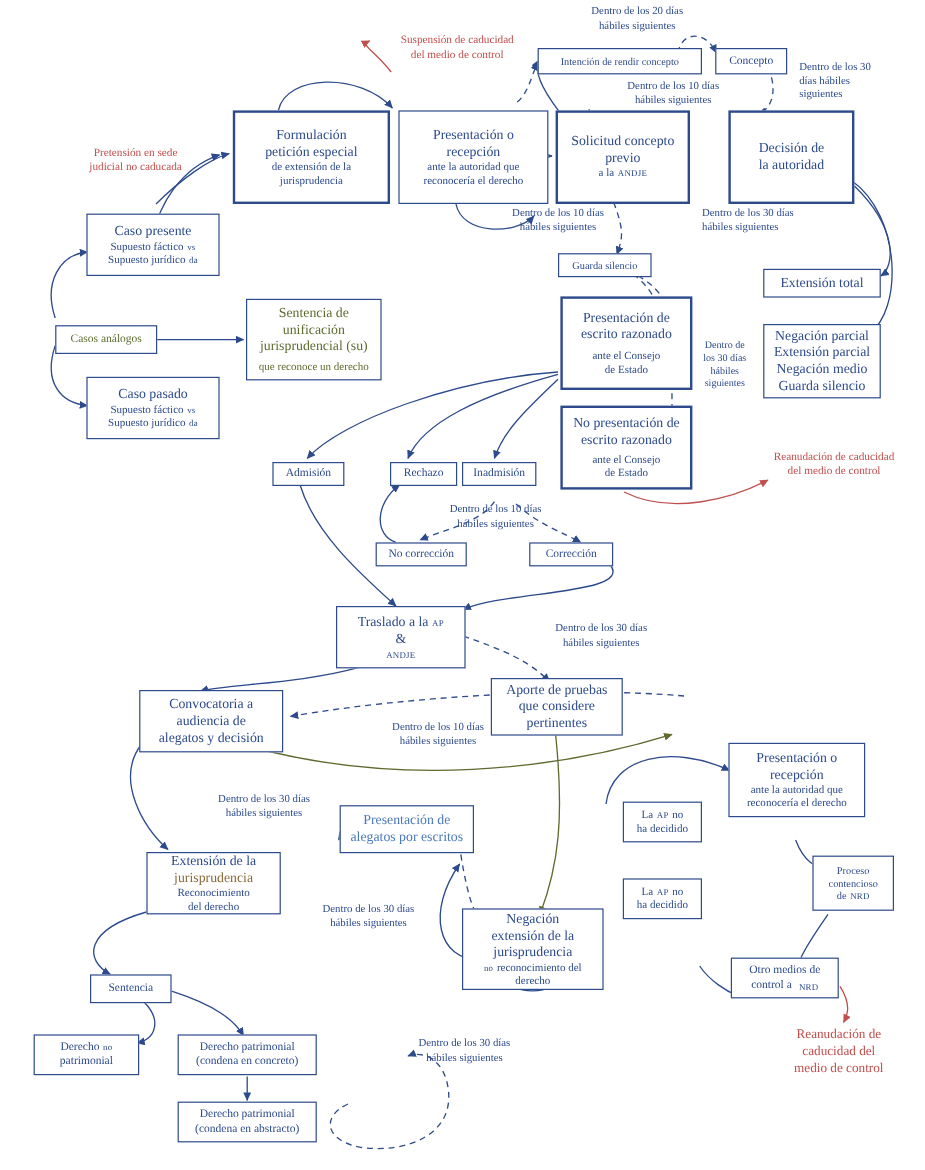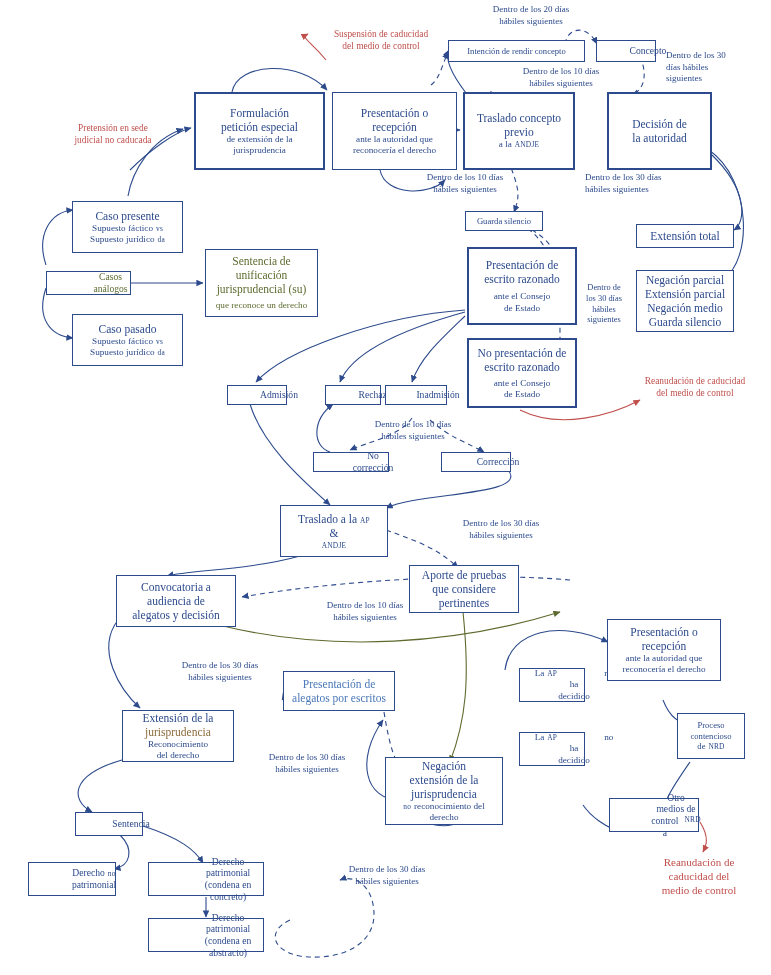--- a/index.html
+++ b/index.html
@@ -7,21 +7,21 @@
   #canvas{position:relative;width:771px;height:975px;background:#fff;overflow:hidden;}
   svg.edges{position:absolute;left:0;top:0;width:771px;height:975px;pointer-events:none;}
 
   .node{position:absolute;box-sizing:border-box;border:1px solid #2c4a8c;color:#2c4a8c;
         display:flex;flex-direction:column;align-items:center;justify-content:center;
         text-align:center;background:#fff;line-height:1.22;}
   .node.thick{border-width:2.4px;}
   .node .t1{font-size:11.5px;}
   .node .t2{font-size:9.2px;}
   .node .sc{font-size:7.4px;letter-spacing:.2px;}
-  .node.small .t1{font-size:9.6px;margin-left:44px;}
+  .node.small .t1{font-size:9.6px;}
   .node.tiny .t1{font-size:8.6px;}
   .node.green{color:#5d6b2f;border-color:#2c4a8c;}
   .node.green .t1{color:#5d6b2f;}
   .node.green .t2{color:#5d6b2f;}
   .node.lightblue{border-color:#2c4a8c;color:#4a78b8;}
   .node.lightblue .t1{color:#4a78b8;}
   .node.lightblue .t2{color:#4a78b8;}
   .node.mixed .t2{color:#8a6a3a;}
 
   .lbl{position:absolute;color:#2c4a8c;font-size:9px;text-align:center;line-height:1.28;}
@@ -146,21 +146,21 @@
   </div>
 
   <div class="node" style="left:332px;top:92px;width:125px;height:78px;">
     <div class="t1">Presentación o</div>
     <div class="t1">recepción</div>
     <div class="t2">ante la autoridad que</div>
     <div class="t2">reconocería el derecho</div>
   </div>
 
   <div class="node thick" style="left:463px;top:92px;width:112px;height:78px;">
-    <div class="t1">Traslado concepto</div>
+    <div class="t1">Solicitud concepto</div>
     <div class="t1">previo</div>
     <div style="display:flex;align-items:baseline;gap:3px;">
       <span class="t2">a la</span>
       <span class="sc">ANDJE</span>
     </div>
   </div>
 
   <div class="node thick" style="left:607px;top:92px;width:105px;height:78px;">
     <div class="t1">Decisión de</div>
     <div class="t1">la autoridad</div>
@@ -182,21 +182,21 @@
     <div class="t1">Extensión total</div>
   </div>
 
   <div class="node" style="left:636px;top:270px;width:98px;height:62px;">
     <div class="t1">Negación parcial</div>
     <div class="t1">Extensión parcial</div>
     <div class="t1">Negación medio</div>
     <div class="t1">Guarda silencio</div>
   </div>
 
-  <div class="node" style="left:72px;top:201px;width:111px;height:52px;">
+  <div class="node" style="left:72px;top:178px;width:111px;height:52px;">
     <div class="t1">Caso presente</div>
     <div style="display:flex;align-items:baseline;gap:3px;">
       <span class="t2">Supuesto fáctico</span>
       <span class="sc">vs</span>
     </div>
     <div style="display:flex;align-items:baseline;gap:3px;">
       <span class="t2">Supuesto jurídico</span>
       <span class="sc">da</span>
     </div>
   </div>
@@ -350,21 +350,21 @@
     <div class="t1">Proceso</div>
     <div class="t1">contencioso</div>
     <div style="display:flex;align-items:baseline;gap:3px;">
       <span class="t1">de</span>
       <span class="sc">NRD</span>
     </div>
   </div>
 
   <div class="node small" style="left:609px;top:798px;width:90px;height:34px;">
     <div class="t1">Otro medios de</div>
-    <div style="display:flex;align-items:flex-start;gap:6px;">
+    <div style="display:flex;align-items:flex-end;gap:6px;">
       <span class="t1">control a</span>
       <span class="sc">NRD</span>
     </div>
   </div>
 
   <div class="lbl red" style="left:306px;top:28px;width:150px;">
     <div>Suspensión de caducidad</div>
     <div>del medio de control</div>
   </div>
 

